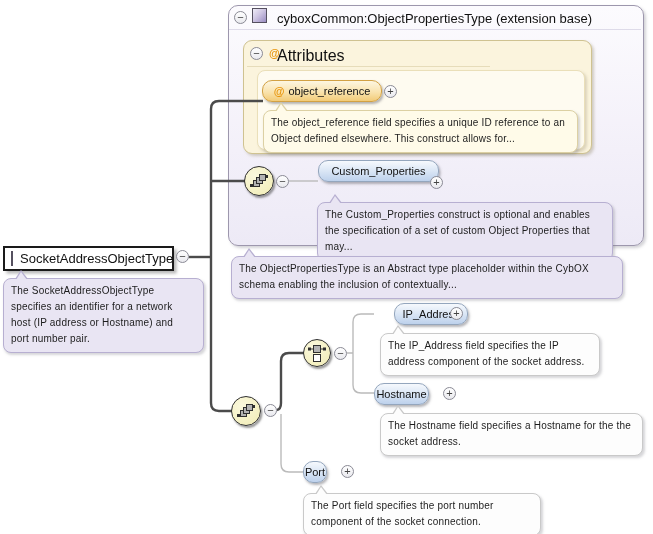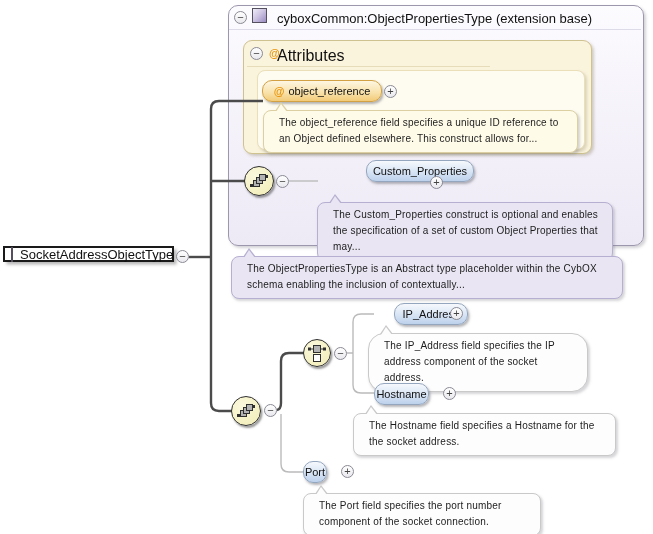--- a/index.html
+++ b/index.html
@@ -60,40 +60,40 @@
   .at{color:#e8950c;font-weight:bold;font-size:11px;}
   
   .gcircle{
     width:30px;height:30px;border-radius:50%;box-sizing:border-box;
     background:radial-gradient(circle at 35% 30%,#faf8dd,#f1ecb4);
     border:1.4px solid #2f2f2f;box-shadow:1.5px 2px 2px rgba(60,60,60,.5);
     display:flex;align-items:center;justify-content:center;cursor:pointer;
   }
   
   .bubble{
-    border-radius:8px;box-sizing:border-box;padding:4px 9px 5px 15px;
+    border-radius:8px;box-sizing:border-box;padding:4px 9px 5px 7px;
     font-size:10px;line-height:16px;color:#1c1c1c;letter-spacing:.2px;
     box-shadow:1.5px 2px 2.5px rgba(120,120,130,.3);
   }
   .bubble::before{
     content:"";position:absolute;top:-9px;left:11px;width:0;height:0;
     border-left:6px solid transparent;border-right:7px solid transparent;
     border-bottom:9px solid var(--bdr);
   }
   .bubble::after{
     content:"";position:absolute;top:-7px;left:12px;width:0;height:0;
     border-left:5px solid transparent;border-right:6px solid transparent;
     border-bottom:8px solid var(--bg);
   }
   .bubble.lav{--bg:#e9e5f3;--bdr:#b7afd1;background:#e9e5f3;border:1px solid #b7afd1;}
   .bubble.cream{--bg:#fffbe9;--bdr:#dcd0a3;background:#fffbe9;border:1px solid #dcd0a3;}
   .bubble.white{--bg:#fdfdfd;--bdr:#c9c9c9;background:#fdfdfd;border:1px solid #c9c9c9;}
   
   #rootbox{
-    position:absolute;left:3px;top:246px;width:171px;height:16px;z-index:3;
+    position:absolute;left:3px;top:246px;width:171px;height:25px;z-index:3;
     background:#ffffff;border:2px solid #1a1a1a;box-sizing:border-box;
     display:flex;align-items:center;gap:7px;padding-left:6px;
     box-shadow:2.5px 2.5px 3px rgba(110,110,110,.5);cursor:pointer;
   }
 </style>
 </head>
 <body>
 
 <div id="stage">
 
@@ -138,56 +138,57 @@
     <svg width="18" height="18" viewBox="0 0 18 18">
       <line x1="1" y1="13.5" x2="17" y2="4.5" stroke="#3a3a3a" stroke-width="1"></line>
       <rect x="0" y="12" width="3" height="3" fill="#2f2f2f"></rect>
       <rect x="15" y="3" width="3" height="3" fill="#2f2f2f"></rect>
       <rect x="3.5" y="8.5" width="6" height="6" fill="#b3b3b3" stroke="#2f2f2f"></rect>
       <rect x="6.5" y="5.5" width="6" height="6" fill="#b3b3b3" stroke="#2f2f2f"></rect>
       <rect x="9.5" y="2.5" width="6" height="6" fill="#b3b3b3" stroke="#2f2f2f"></rect>
     </svg>
   </div>
   <div class="fg toggle" style="left:276px;top:175px;">−</div>
-  <div class="fg pill element" style="left:318px;top:160px;width:108px;margin-left:48px;">
+  <div class="fg pill element" style="left:318px;top:160px;width:121px;">
     <span>Custom_Properties</span>
   </div>
   <div class="fg toggle" style="left:430px;top:176px;">+</div>
   <div class="fg bubble lav" style="left:317px;top:202px;width:296px;">The Custom_Properties construct is optional and enables the specification of a set of custom Object Properties that may...</div>
 
   <div class="fg bubble lav" style="left:231px;top:256px;width:392px;">The ObjectPropertiesType is an Abstract type placeholder within the CybOX schema enabling the inclusion of contextually...</div>
 
   <div id="rootbox">
     <div class="sqicon"></div>
     <span class="titletext">SocketAddressObjectType</span>
   </div>
   <div class="fg toggle" style="left:176px;top:250px;">−</div>
+  <div class="fg bubble lav" style="left:3px;top:278px;width:201px;">The SocketAddressObjectType specifies an identifier for a network host (IP address or Hostname) and port number pair.</div>
 
   <div class="fg gcircle" style="left:303px;top:339px;width:28px;height:28px;">
     <svg width="18" height="18" viewBox="0 0 18 18">
       <line x1="0" y1="5" x2="18" y2="5" stroke="#3a3a3a" stroke-width="1"></line>
       <rect x="0" y="3.5" width="3" height="3" fill="#2f2f2f"></rect>
       <rect x="15" y="3.5" width="3" height="3" fill="#2f2f2f"></rect>
       <rect x="5.5" y="1.5" width="7" height="7" fill="#b3b3b3" stroke="#2f2f2f"></rect>
       <rect x="5.5" y="10.5" width="7" height="7" fill="#ffffff" stroke="#2f2f2f"></rect>
     </svg>
   </div>
   <div class="fg toggle" style="left:334px;top:347px;">−</div>
 
   <div class="fg pill element" style="left:374px;top:303px;width:74px;margin-left:20px;">
     <span>IP_Address</span>
   </div>
   <div class="fg toggle" style="left:450px;top:307px;">+</div>
-  <div class="fg bubble white" style="left:368px;top:333px;width:220px;border-radius:16px;">The IP_Address field specifies the IP address component of the socket address.</div>
+  <div class="fg bubble white" style="left:380px;top:333px;width:220px;">The IP_Address field specifies the IP address component of the socket address.</div>
 
   <div class="fg pill element" style="left:374px;top:383px;width:55px;">
     <span>Hostname</span>
   </div>
   <div class="fg toggle" style="left:443px;top:387px;">+</div>
-  <div class="fg bubble white" style="left:353px;top:413px;width:263px;">The Hostname field specifies a Hostname for the the socket address.</div>
+  <div class="fg bubble white" style="left:380px;top:413px;width:263px;">The Hostname field specifies a Hostname for the the socket address.</div>
 
   <div class="fg gcircle" style="left:231px;top:396px;">
     <svg width="18" height="18" viewBox="0 0 18 18">
       <line x1="1" y1="13.5" x2="17" y2="4.5" stroke="#3a3a3a" stroke-width="1"></line>
       <rect x="0" y="12" width="3" height="3" fill="#2f2f2f"></rect>
       <rect x="15" y="3" width="3" height="3" fill="#2f2f2f"></rect>
       <rect x="3.5" y="8.5" width="6" height="6" fill="#b3b3b3" stroke="#2f2f2f"></rect>
       <rect x="6.5" y="5.5" width="6" height="6" fill="#b3b3b3" stroke="#2f2f2f"></rect>
       <rect x="9.5" y="2.5" width="6" height="6" fill="#b3b3b3" stroke="#2f2f2f"></rect>
     </svg>

